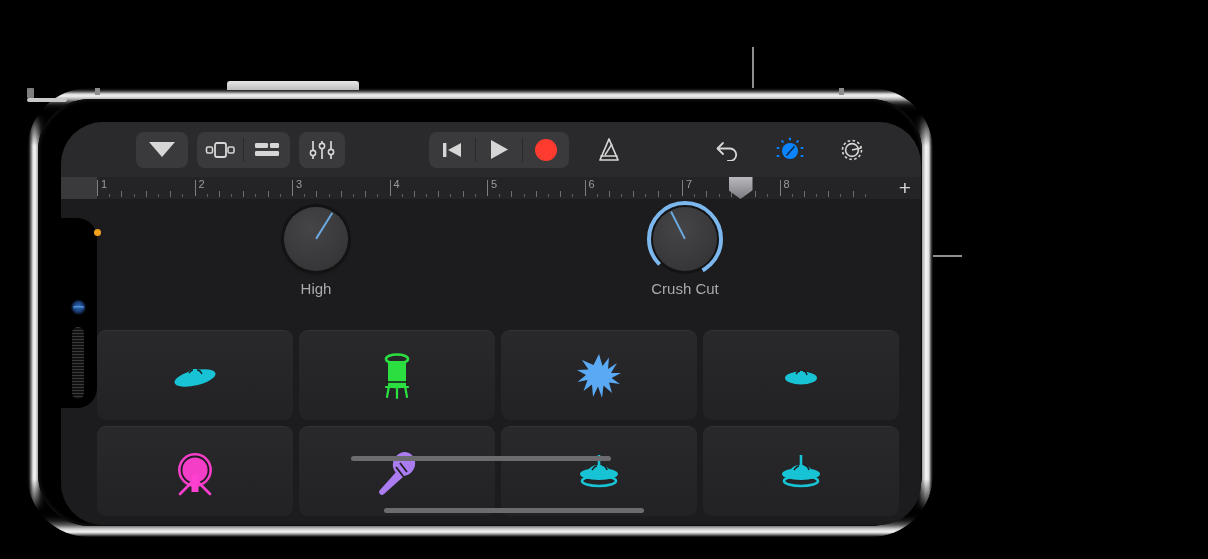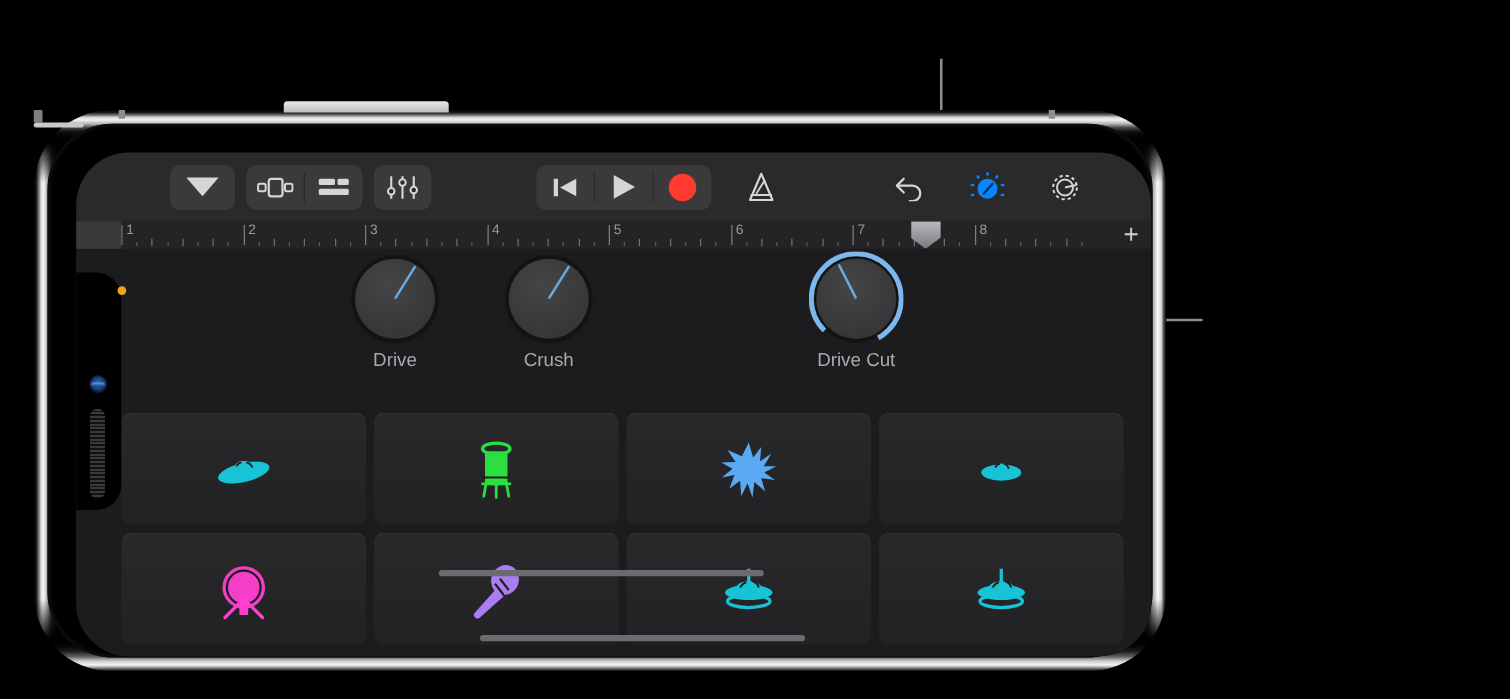--- a/index.html
+++ b/index.html
@@ -418,34 +418,28 @@
                 <div class="playhead" style="left: 631.5px;"></div>
               </div>
             <div class="plus">+</div>
           </div>
 
           <div class="knob-area">
             <div class="knob-wrap" style="left:220px;top:8px">
               <div class="knob">
                 <div class="needle" style="transform:translate(-50%,0) rotate(212deg)"></div>
               </div>
-              <div class="knob-label">Drive</div>
-            </div>
-            <div class="knob-wrap" style="left:343px;top:8px">
-              <div class="knob">
-                <div class="needle" style="transform:translate(-50%,0) rotate(212deg)"></div>
-              </div>
-              <div class="knob-label">Crush</div>
+              <div class="knob-label">High</div>
             </div>
             <div class="knob-wrap" style="left:589px;top:8px">
               <div class="knob active">
                 <div class="ring"></div>
                 <div class="needle" style="transform:translate(-50%,0) rotate(153deg)"></div>
               </div>
-              <div class="knob-label">Drive Cut</div>
+              <div class="knob-label">Crush Cut</div>
             </div>
           </div>
 
           <div class="pads">
             <div class="pad-row">
               <div class="pad">
                 <svg width="46" height="30" viewBox="0 0 46 30">
                   <ellipse cx="23" cy="17" rx="21" ry="7.5" transform="rotate(-13 23 17)" fill="#17c3d4"></ellipse>
                   <path d="M13 15 q5-8 10-7 q6-1 10 6 z" fill="#17c3d4"></path>
                   <path d="M17 12 q2-3 4-3 M25 9 q3 0 5 4" stroke="#1c1c1e" stroke-width="1.4" fill="none"></path>

